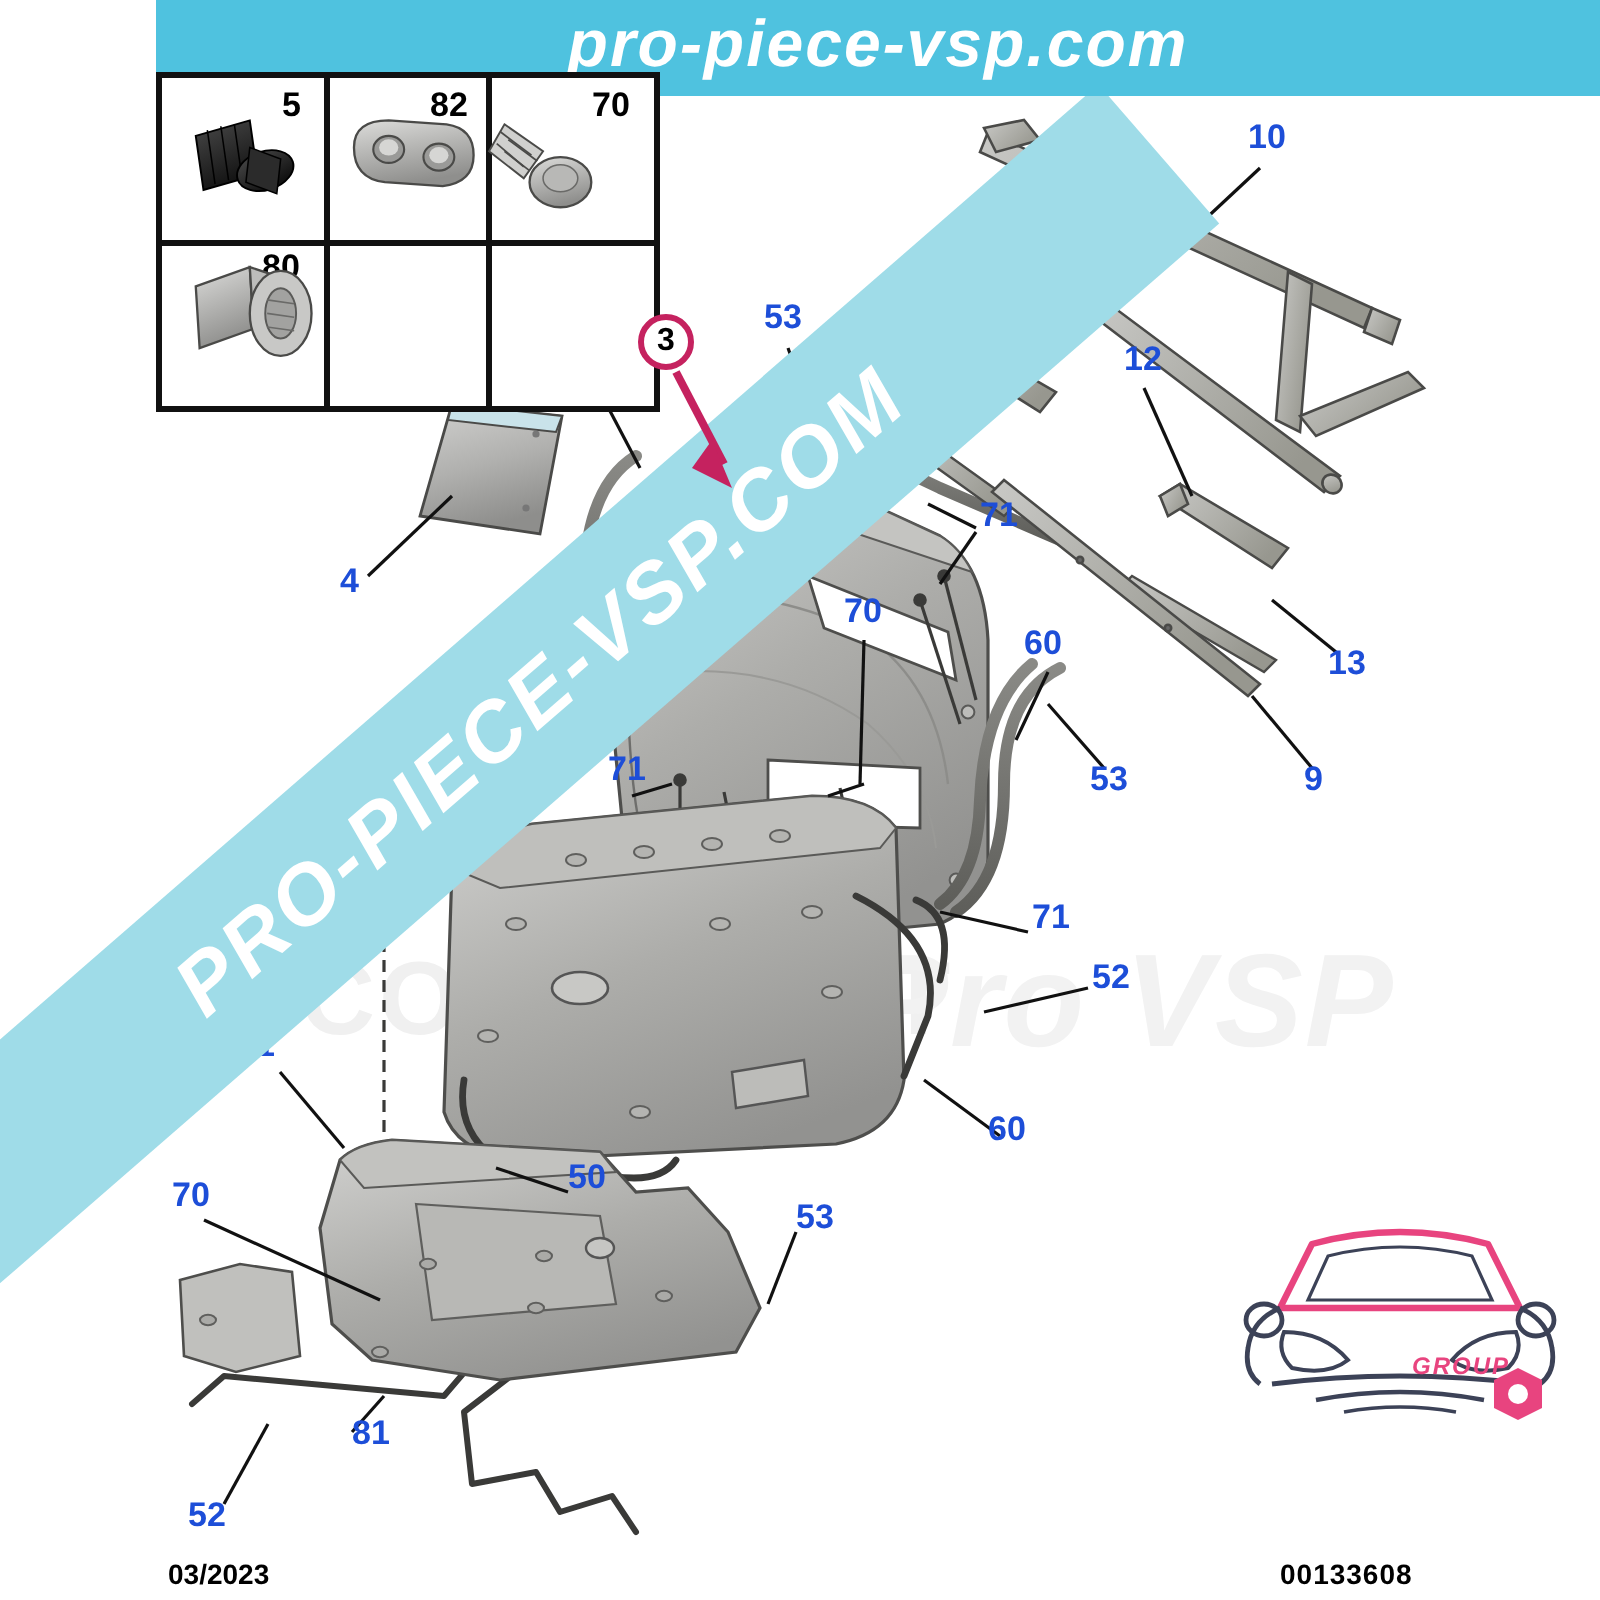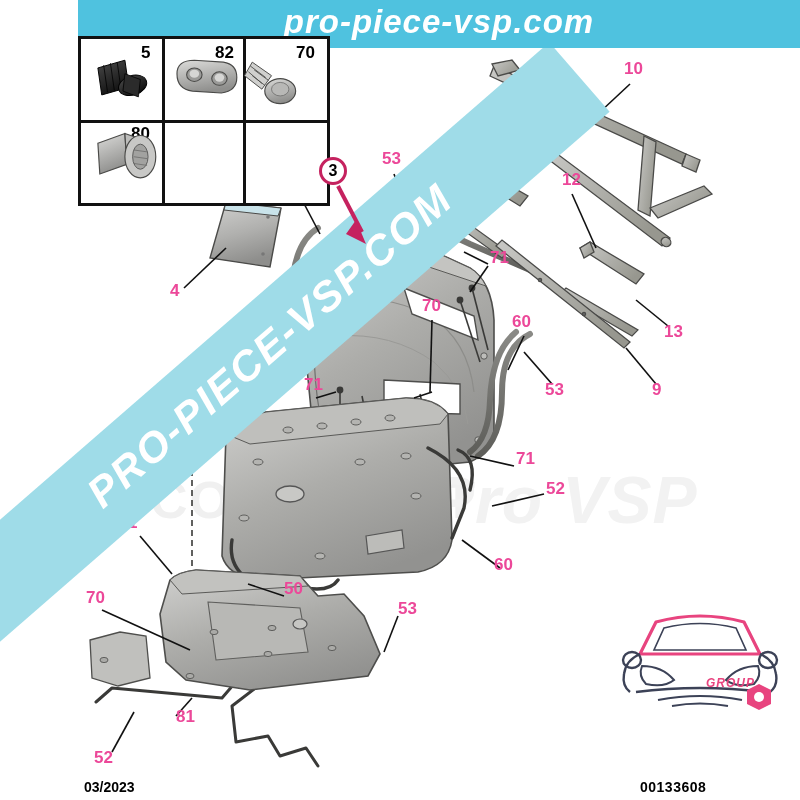--- a/index.html
+++ b/index.html
@@ -38,21 +38,21 @@
   .legend{position:absolute;left:78px;top:36px;width:252px;height:170px;
           border:3px solid #111;z-index:45;background:#fff;box-sizing:border-box;}
   .legend .vline{position:absolute;top:0;bottom:0;width:3px;background:#111;}
   .legend .hline{position:absolute;left:0;right:0;height:3px;background:#111;}
   .cellnum{position:absolute;font-weight:bold;font-size:17px;color:#000;}
 
   
   svg.layer{position:absolute;left:0;top:0;width:800px;height:800px;}
 
   
-  .lbl{position:absolute;font-weight:bold;font-size:17px;color:#ec4899;z-index:30;}
+  .lbl{position:absolute;font-weight:bold;font-size:17px;color:#1d4ed8;z-index:30;}
 
   
   .callout3{position:absolute;left:319px;top:157px;width:28px;height:28px;
             border:3.5px solid #C5225F;border-radius:50%;z-index:46;
             background:#fff;display:flex;align-items:center;justify-content:center;
             font-weight:bold;font-size:16px;color:#000;box-sizing:border-box;}
 
   
   .datestamp{position:absolute;left:84px;top:779px;font-weight:bold;font-size:14px;
              color:#000;z-index:30;}

